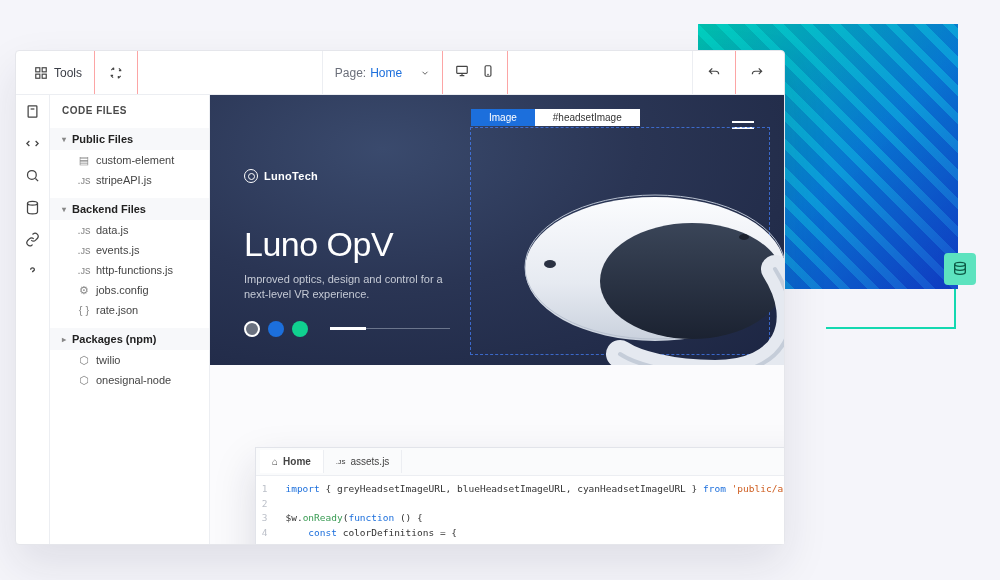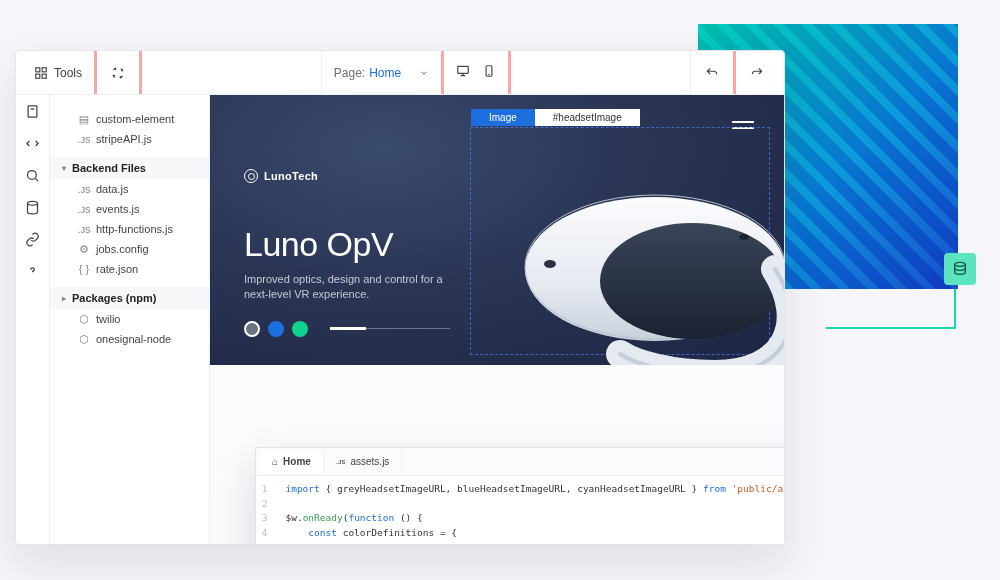--- a/index.html
+++ b/index.html
@@ -57,21 +57,21 @@
 
 
 .toolbar{
   height:44px;
   border-bottom:1px solid #eceef2;
   display:flex; align-items:center;
   padding:0 6px;
   font-size:12px;
   color:#3a3d46;
 }
-.tool-block{display:flex;align-items:center;height:100%;padding:0 12px;border-right:3px solid #fca5a5;cursor:pointer;}
+.tool-block{display:flex;align-items:center;height:100%;padding:0 12px;border-right:1px solid #fca5a5;cursor:pointer;}
 .tool-block:last-child{border-right:none;}
 .tool-block.icon-only{padding:0 14px;}
 .tool-block svg{width:14px;height:14px;stroke:#444;fill:none;stroke-width:2;}
 .tool-label-text{margin-left:6px;}
 .spacer{flex:1;border-right:1px solid #eceef2;height:100%;}
 .page-selector{color:#6b6f7a;}
 .page-selector .pg{color:#1c6fdc;margin-left:4px;}
 .device-icons{gap:12px;display:flex;}
 .device-icons .active{color:#1c6fdc;}
 .search-block input{
@@ -309,22 +309,24 @@
           </svg>
         </div>
       <div class="rail-item">
           <svg viewBox="0 0 24 24">
             <path d="M9 9a3 3 0 116 0c0 2-3 2-3 4M12 17h.01"></path>
           </svg>
         </div>
     </div>
 
     <div class="sidebar">
+      <div class="sidebar-title">CODE FILES</div>
 
       <div class="sidebar-section">
+        <div class="sidebar-heading">Public Files</div>
         <div class="file-item">
             <span class="file-ico">▤</span>
             <span>custom-element</span>
           </div>
         <div class="file-item">
             <span class="file-ico">.ᴊs</span>
             <span>stripeAPI.js</span>
           </div>
       </div>
 

